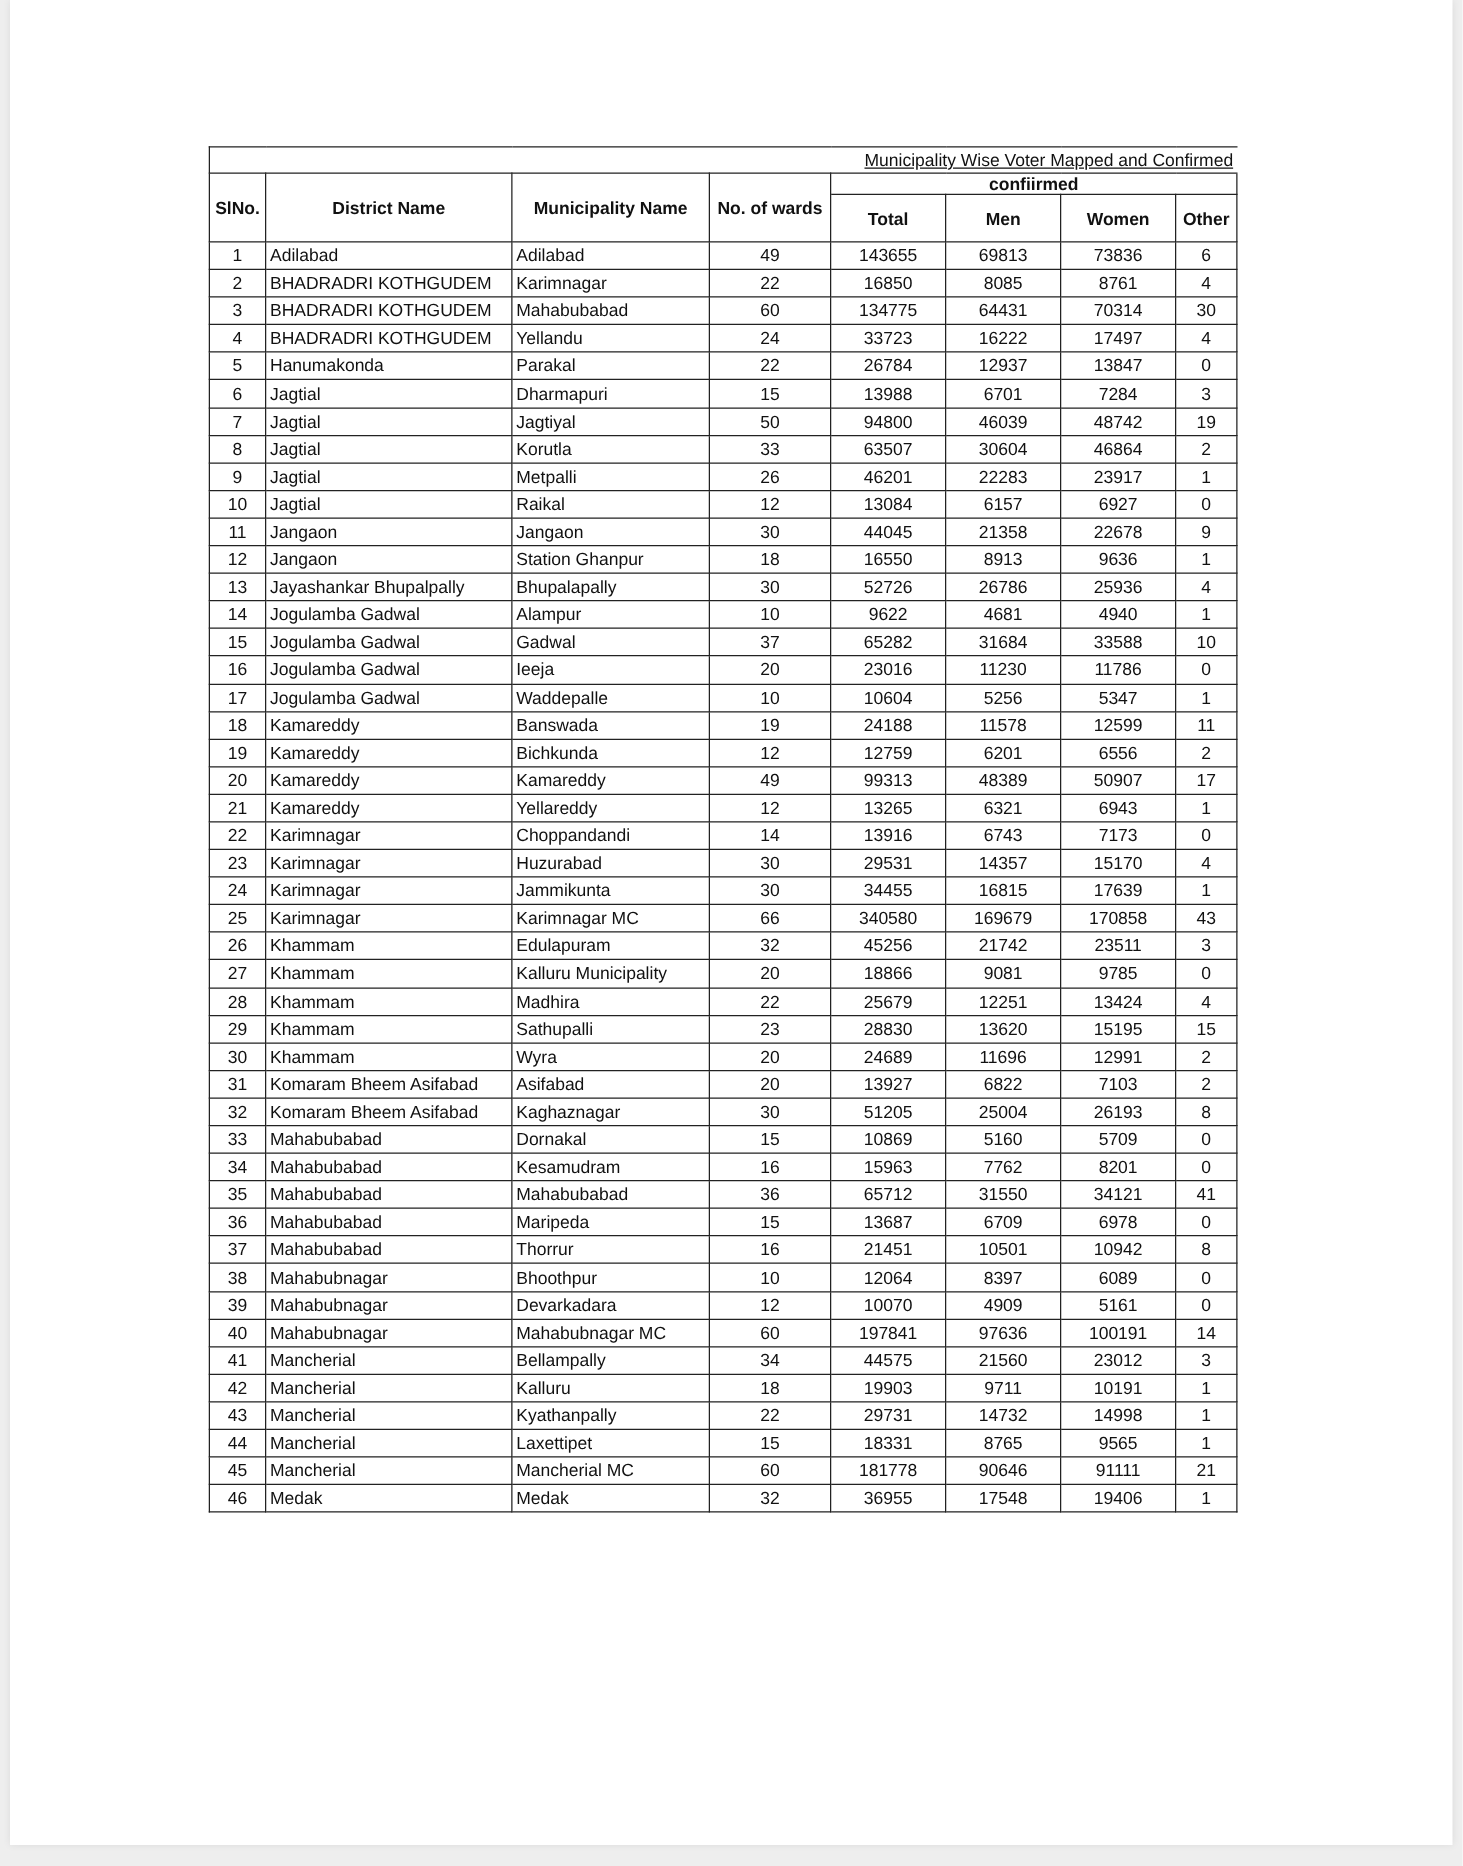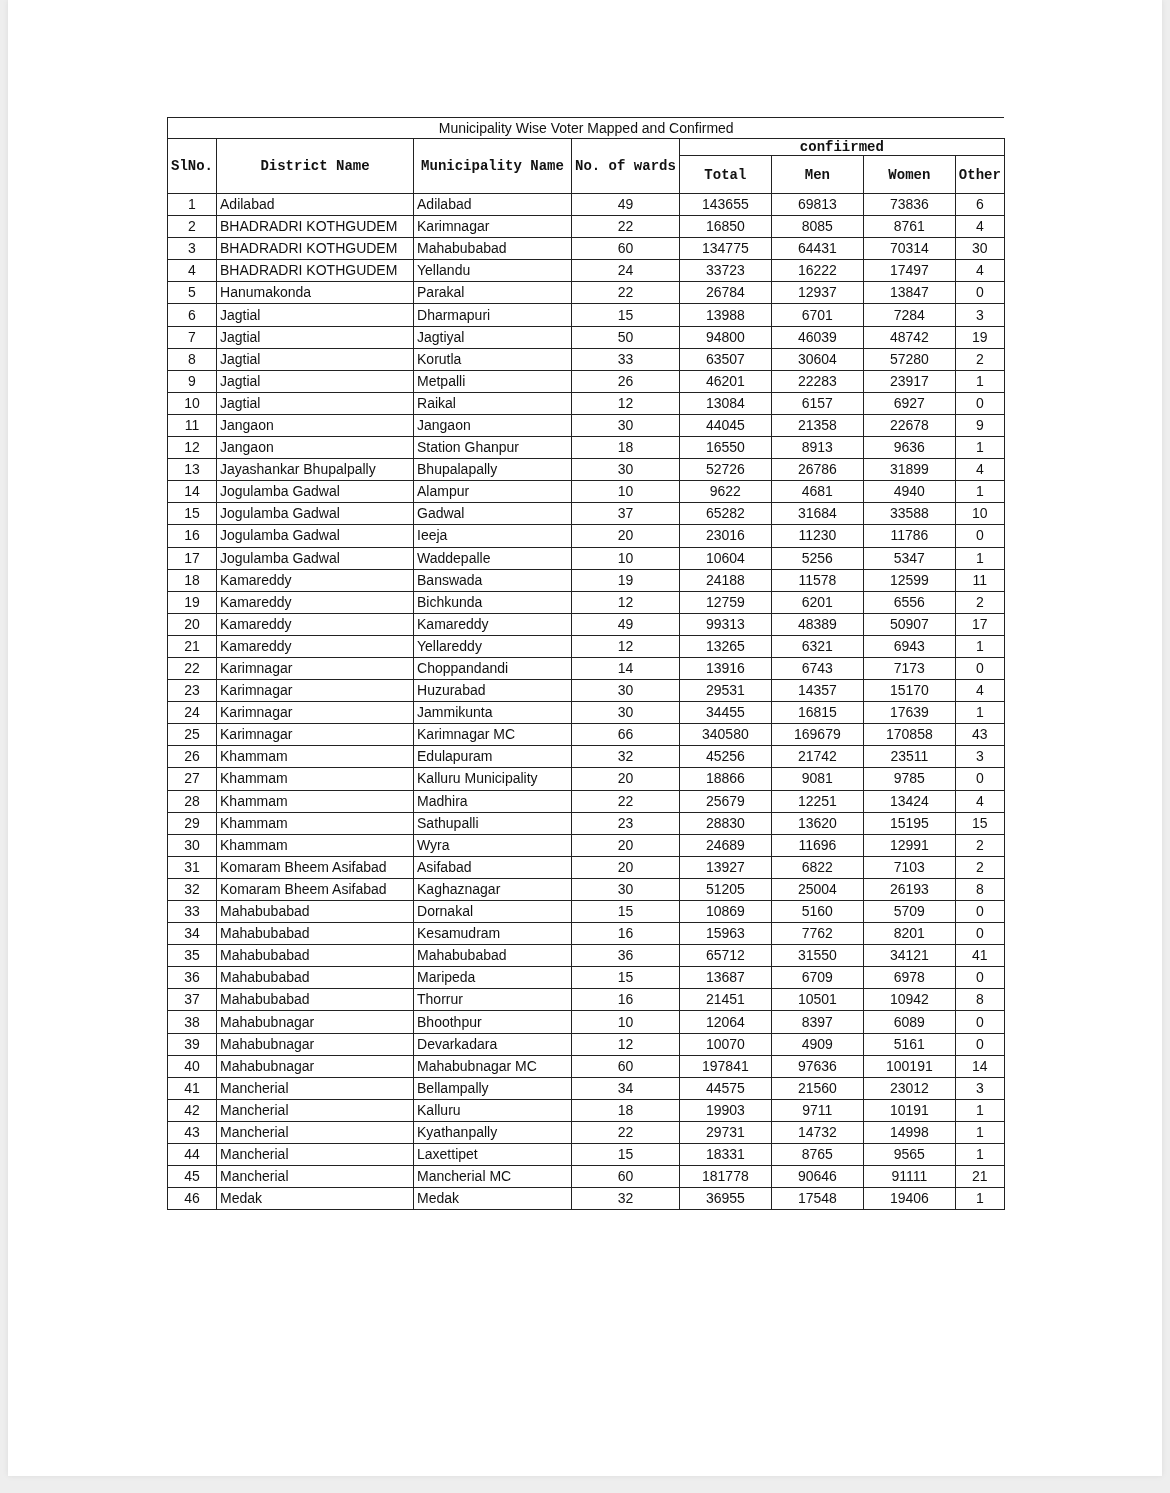--- a/index.html
+++ b/index.html
@@ -26,27 +26,28 @@
     color: #111;
   }
   table.voter td, table.voter th {
     border: 1.5px solid #222;
     padding: 0 3px;
     white-space: nowrap;
     overflow: hidden;
   }
   .title-cell {
     height: 20px;
-    text-align: center;
+    text-align: right;
     font-weight: normal;
     font-size: 14px;
     border-right: none !important;
     border-bottom: 1.5px solid #222;
+    text-decoration: underline;
   }
-  .hdr { font-weight: bold; vertical-align: middle; font-size: 14px; font-family: Liberation Mono, monospace; }
+  .hdr { font-weight: bold; vertical-align: middle; font-size: 14px; }
   .hdr-group { height: 45px; }
   .hdr-sub { height: 37px; }
   tr.row td { height: 21.1px; line-height: 21px; }
   .c { text-align: center; }
   .l { text-align: left; }
 </style>
 </head>
 <body>
 
 <div class="page">
@@ -150,21 +151,21 @@
           <td class="c">48742</td>
           <td class="c">19</td>
         </tr>
         <tr class="row">
           <td class="c">8</td>
           <td class="l">Jagtial</td>
           <td class="l">Korutla</td>
           <td class="c">33</td>
           <td class="c">63507</td>
           <td class="c">30604</td>
-          <td class="c">57280</td>
+          <td class="c">46864</td>
           <td class="c">2</td>
         </tr>
         <tr class="row">
           <td class="c">9</td>
           <td class="l">Jagtial</td>
           <td class="l">Metpalli</td>
           <td class="c">26</td>
           <td class="c">46201</td>
           <td class="c">22283</td>
           <td class="c">23917</td>
@@ -200,21 +201,21 @@
           <td class="c">9636</td>
           <td class="c">1</td>
         </tr>
         <tr class="row">
           <td class="c">13</td>
           <td class="l">Jayashankar Bhupalpally</td>
           <td class="l">Bhupalapally</td>
           <td class="c">30</td>
           <td class="c">52726</td>
           <td class="c">26786</td>
-          <td class="c">31899</td>
+          <td class="c">25936</td>
           <td class="c">4</td>
         </tr>
         <tr class="row">
           <td class="c">14</td>
           <td class="l">Jogulamba Gadwal</td>
           <td class="l">Alampur</td>
           <td class="c">10</td>
           <td class="c">9622</td>
           <td class="c">4681</td>
           <td class="c">4940</td>

